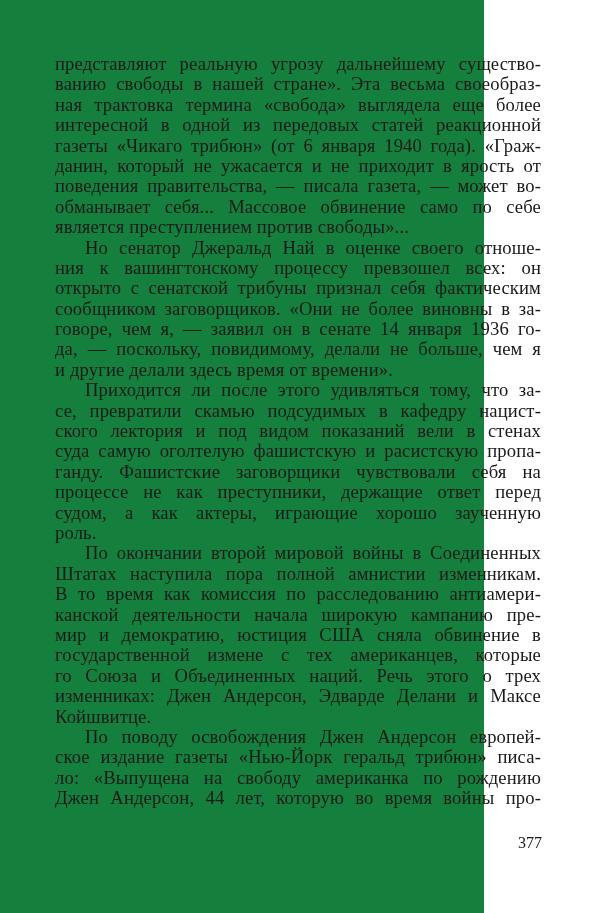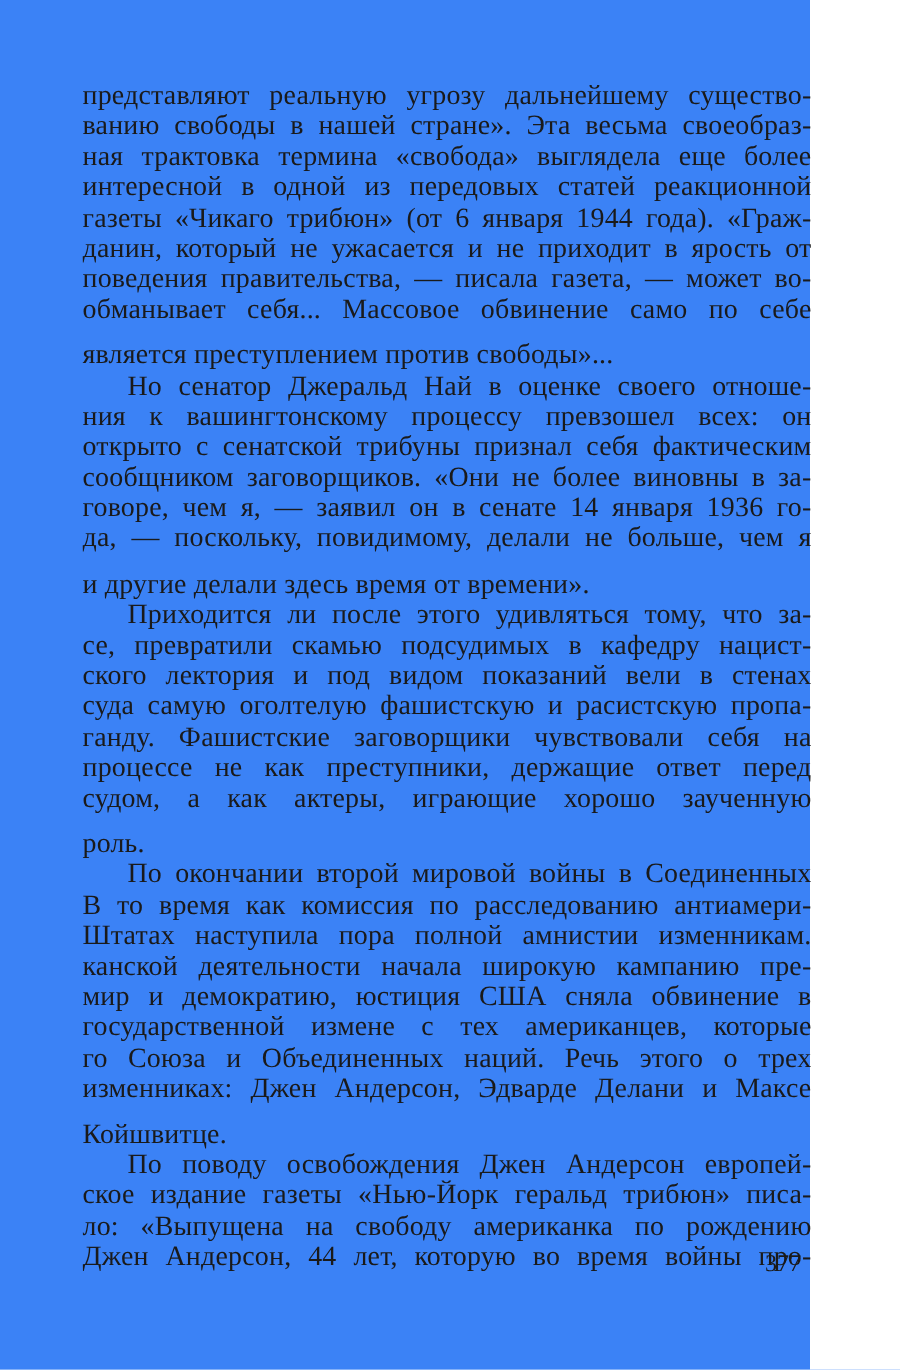--- a/index.html
+++ b/index.html
@@ -9,23 +9,23 @@
     }
     body {
       width: 600px;
       height: 913px;
       position: relative;
       overflow: hidden;
     }
     .page {
       position: absolute;
       left: 0; top: 0;
-      width: 540px;
+      width: 484px;
       height: 913px;
-      background: #3b82f6;
+      background: #15803d;
     }
     .text-block {
       position: absolute;
       left: 55px;
       top: 54px;
       width: 486px;
       font-family: "Liberation Serif", "DejaVu Serif", serif;
       font-size: 18.6px;
       line-height: 20.4px;
       color: #1a1a1a;
@@ -34,46 +34,46 @@
     .line {
       display: block;
       height: 20.4px;
       white-space: nowrap;
       text-align: justify;
       text-align-last: justify;
       overflow: hidden;
     }
     .line.last {
       text-align-last: left;
-      margin-top: 10px;
     }
     .line.indent {
       padding-left: 30px;
     }
     .page-number {
       position: absolute;
       left: 510px;
       top: 834px;
       width: 32px;
+      text-align: right;
       font-family: "Liberation Serif", "DejaVu Serif", serif;
       font-size: 16px;
       color: #1a1a1a;
     }
   </style>
 </head>
 <body>
 
 <div class="page">
   <div class="text-block" id="text-block">
       <div>
         <span class="line">представляют реальную угрозу дальнейшему существо-</span>
         <span class="line">ванию свободы в нашей стране». Эта весьма своеобраз-</span>
         <span class="line">ная трактовка термина «свобода» выглядела еще более</span>
         <span class="line">интересной в одной из передовых статей реакционной</span>
-        <span class="line">газеты «Чикаго трибюн» (от 6 января 1944 года). «Граж-</span>
+        <span class="line">газеты «Чикаго трибюн» (от 6 января 1940 года). «Граж-</span>
         <span class="line">данин, который не ужасается и не приходит в ярость от</span>
         <span class="line">поведения правительства, — писала газета, — может во-</span>
         <span class="line">обманывает себя... Массовое обвинение само по себе</span>
         <span class="line last">является преступлением против свободы»...</span>
       </div>
       <div>
         <span class="line indent">Но сенатор Джеральд Най в оценке своего отноше-</span>
         <span class="line">ния к вашингтонскому процессу превзошел всех: он</span>
         <span class="line">открыто с сенатской трибуны признал себя фактическим</span>
         <span class="line">сообщником заговорщиков. «Они не более виновны в за-</span>
@@ -86,22 +86,22 @@
         <span class="line">се, превратили скамью подсудимых в кафедру нацист-</span>
         <span class="line">ского лектория и под видом показаний вели в стенах</span>
         <span class="line">суда самую оголтелую фашистскую и расистскую пропа-</span>
         <span class="line">ганду. Фашистские заговорщики чувствовали себя на</span>
         <span class="line">процессе не как преступники, держащие ответ перед</span>
         <span class="line">судом, а как актеры, играющие хорошо заученную</span>
         <span class="line last">роль.</span>
       </div>
       <div>
         <span class="line indent">По окончании второй мировой войны в Соединенных</span>
+        <span class="line">Штатах наступила пора полной амнистии изменникам.</span>
         <span class="line">В то время как комиссия по расследованию антиамери-</span>
-        <span class="line">Штатах наступила пора полной амнистии изменникам.</span>
         <span class="line">канской деятельности начала широкую кампанию пре-</span>
         <span class="line">мир и демократию, юстиция США сняла обвинение в</span>
         <span class="line">государственной измене с тех американцев, которые</span>
         <span class="line">го Союза и Объединенных наций. Речь этого о трех</span>
         <span class="line">изменниках: Джен Андерсон, Эдварде Делани и Максе</span>
         <span class="line last">Койшвитце.</span>
       </div>
       <div>
         <span class="line indent">По поводу освобождения Джен Андерсон европей-</span>
         <span class="line">ское издание газеты «Нью-Йорк геральд трибюн» писа-</span>

